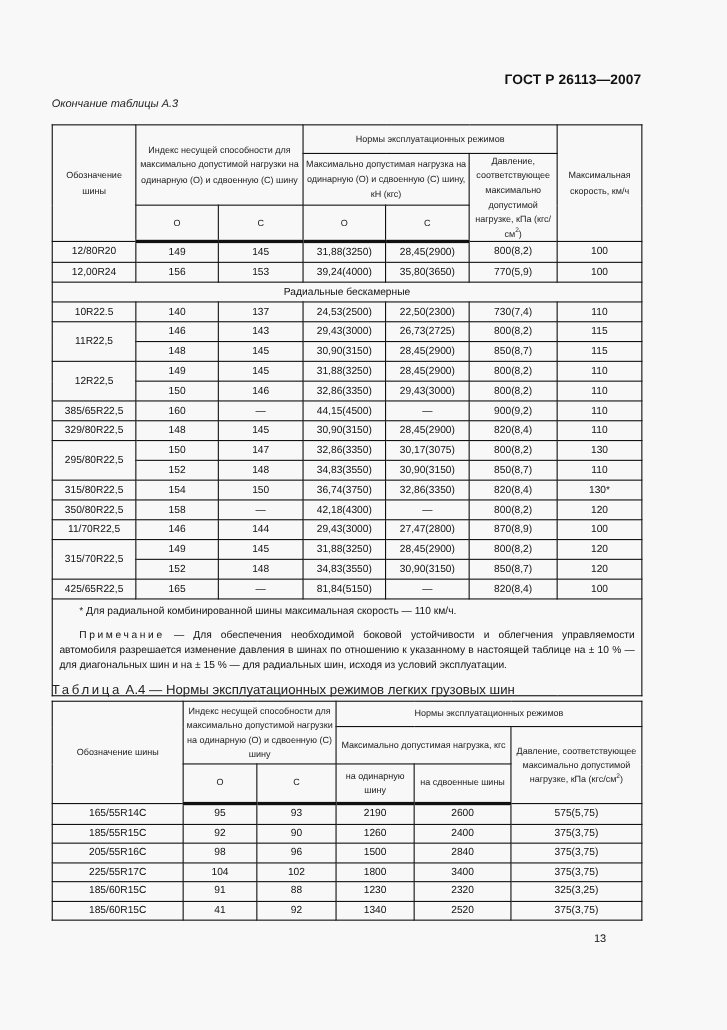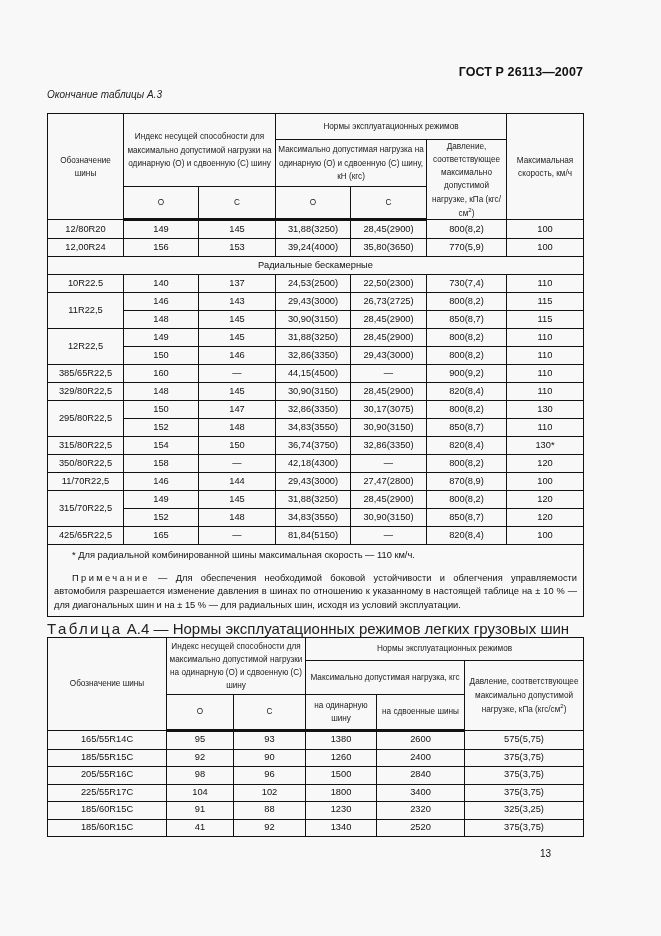--- a/index.html
+++ b/index.html
@@ -17,26 +17,26 @@
   table { border-collapse: collapse; position: absolute; table-layout: fixed; }
   td, th {
     border: 1px solid #111; font-weight: normal; text-align: center; vertical-align: middle;
     padding: 0 2px; font-size: 9.3px; line-height: 1.25; color: #111;
   }
   th { font-size: 8.2px; line-height: 1.6; color: #222; }
   .thick-bottom th { border-bottom: 3px solid #111; }
   #tbl-a3 { left: 47px; top: 113px; width: 536px; }
   #tbl-a3 tbody tr td { height: 17px; }
   #tbl-a3 .group td { height: 17px; }
-  .notes-cell { text-align: left; padding: 4px 6px 4px 6px; font-size: 9.3px; line-height: 1.45; }
+  .notes-cell { text-align: left; padding: 4px 6px 20px 6px; font-size: 9.3px; line-height: 1.45; }
   .footnote { padding-left: 18px; margin-bottom: 9px; }
   .note-para { text-indent: 18px; text-align: justify; }
   .spaced { letter-spacing: 2.4px; }
   .caption-a4 {
-    position: absolute; left: 47px; top: 620px; font-size: 15px; color: #222;
+    position: absolute; left: 47px; top: 620px; font-size: 12px; color: #222;
   }
   #tbl-a4 { left: 47px; top: 637px; width: 536px; }
   #tbl-a4 tbody td { height: 16.5px; }
   .page-number { position: absolute; left: 540px; top: 848px; font-size: 10px; }
   sup { font-size: 6px; }
 </style>
 </head>
 <body>
 
 <div class="doc-code">ГОСТ Р 26113—2007</div>
@@ -258,21 +258,21 @@
       <th>С</th>
       <th>на одинарную шину</th>
       <th>на сдвоенные шины</th>
     </tr>
   </thead>
   <tbody>
     <tr>
       <td>165/55R14C</td>
       <td>95</td>
       <td>93</td>
-      <td>1380</td>
+      <td>2190</td>
       <td>2600</td>
       <td>575(5,75)</td>
     </tr>
     <tr>
       <td>185/55R15C</td>
       <td>92</td>
       <td>90</td>
       <td>1260</td>
       <td>2400</td>
       <td>375(3,75)</td>

